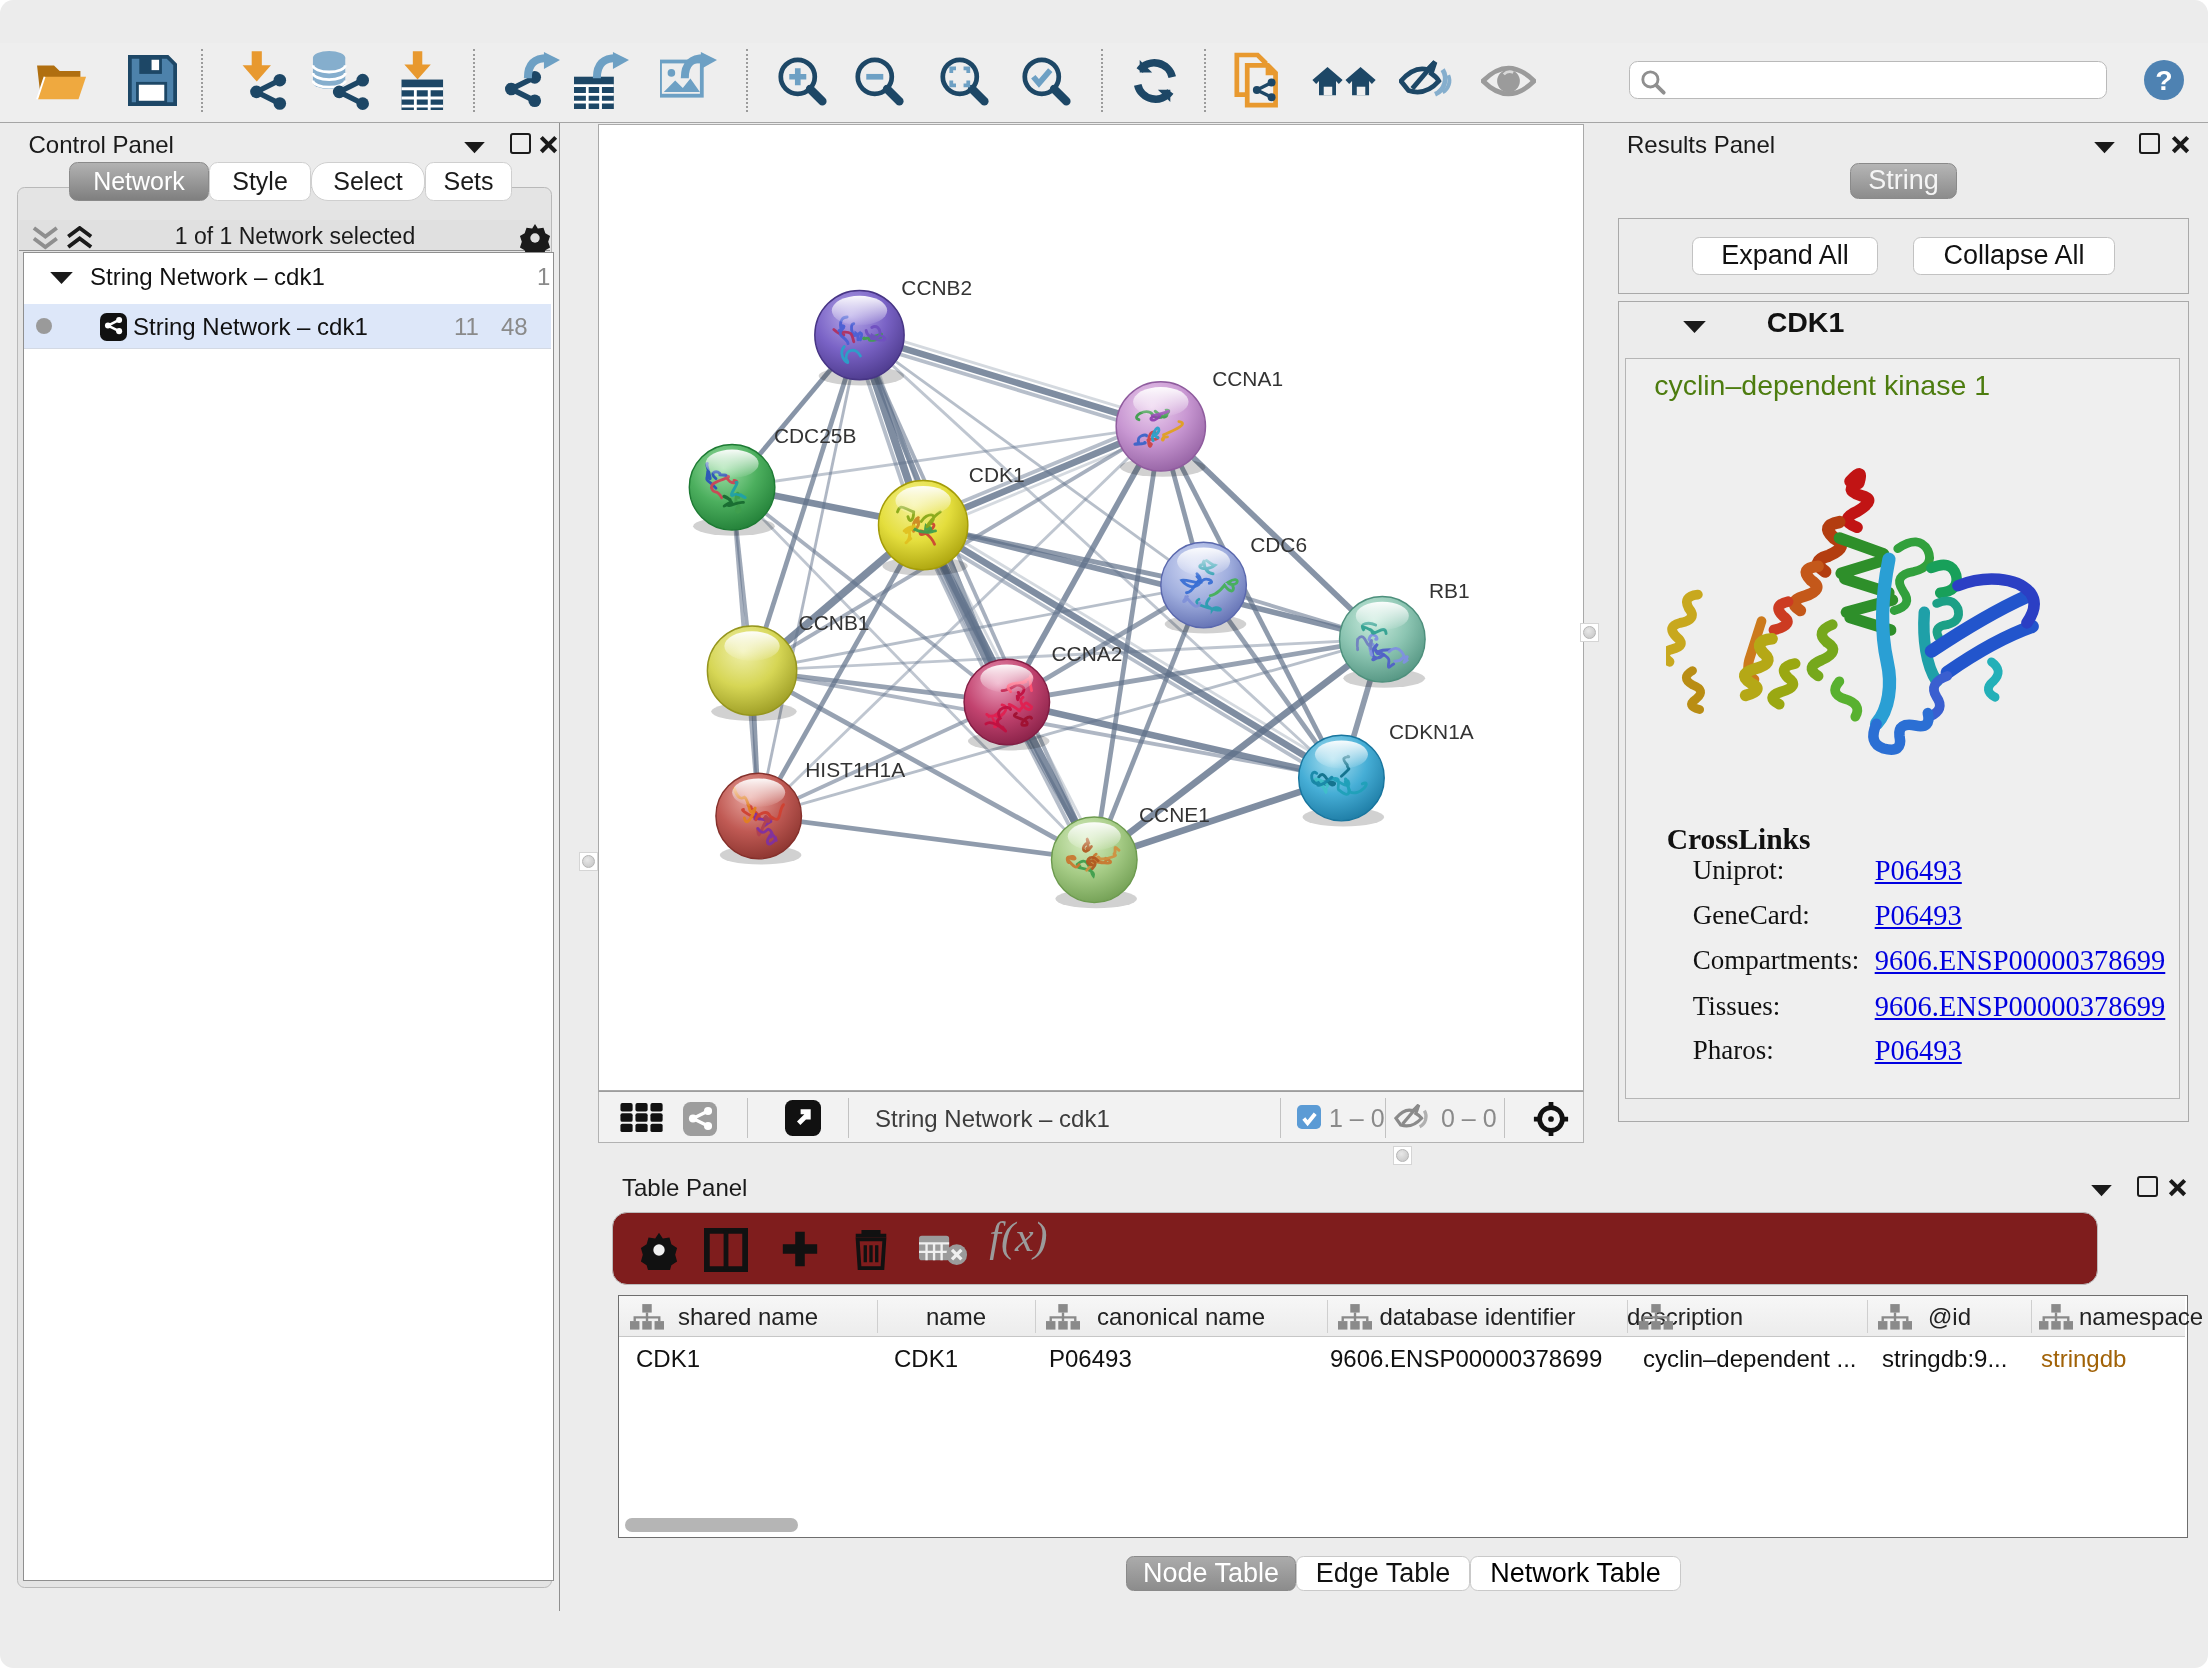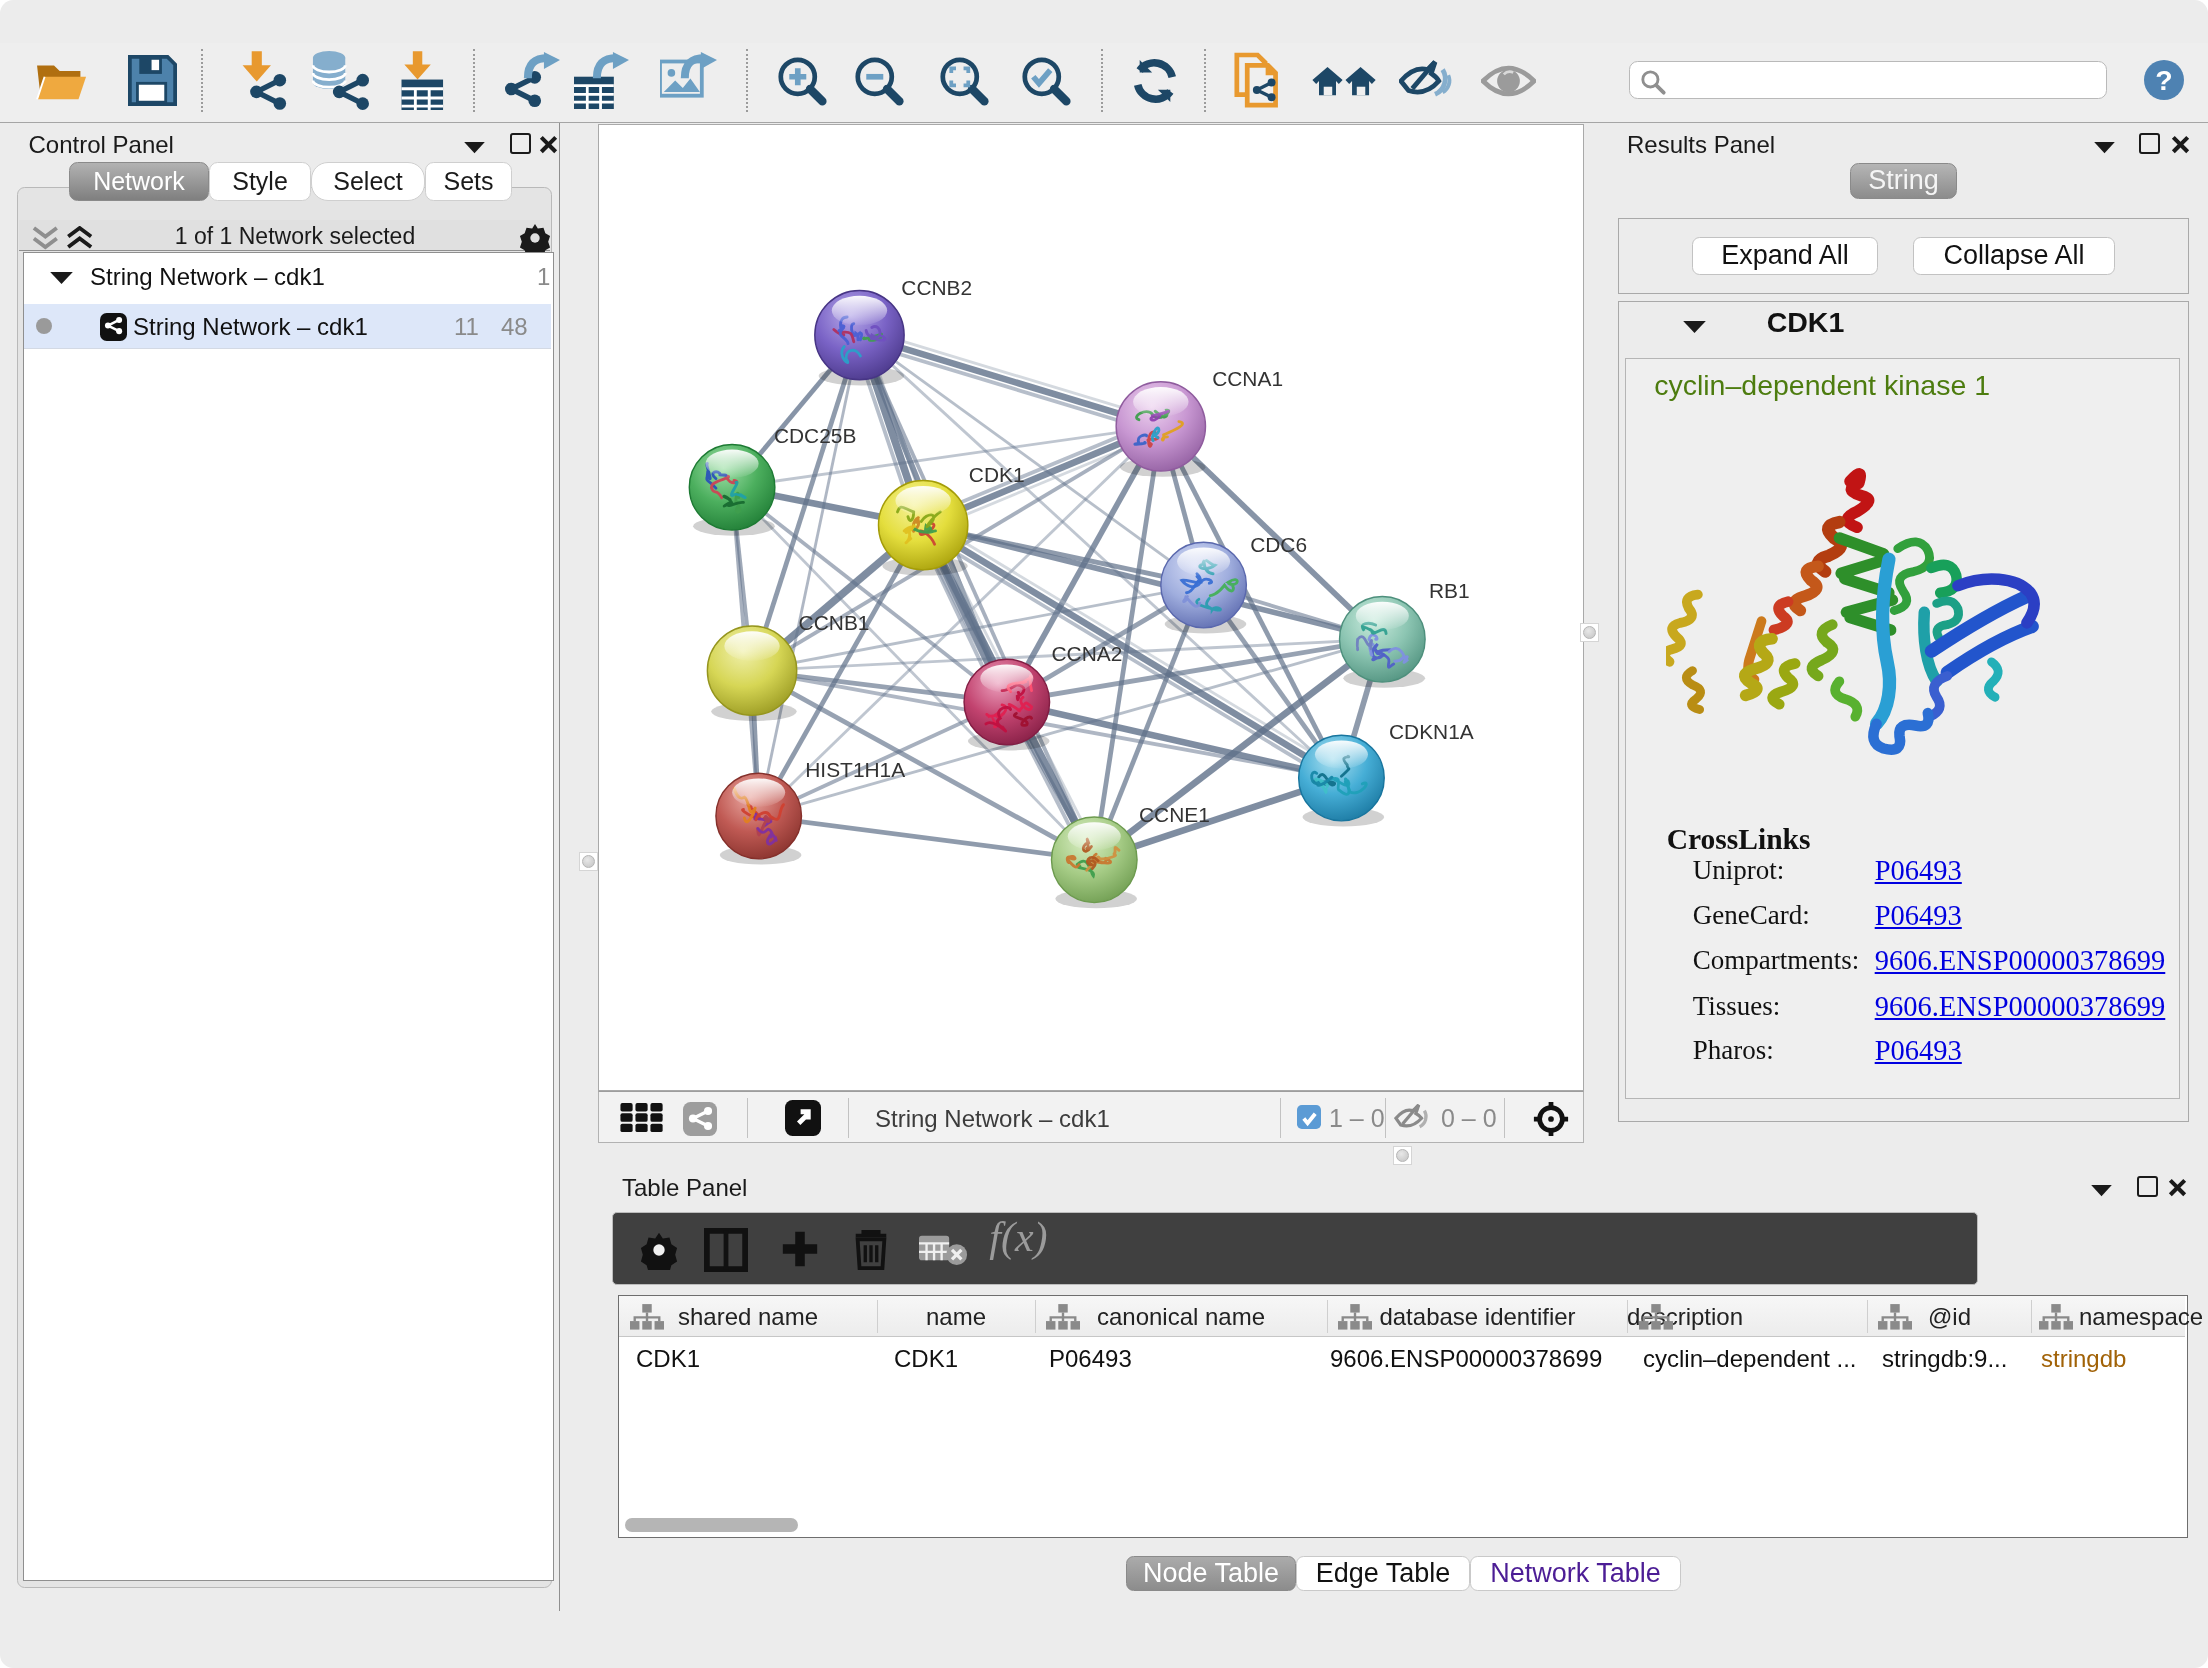--- a/index.html
+++ b/index.html
@@ -595,21 +595,21 @@
     </div>
     <div class="abs" style="left:598px;top:1168px;width:1610px;height:442px;background:#ececec">
       <div class="panel-title abs" style="left:24px;top:5.7px">Table Panel</div>
       <svg style="position:absolute;left:1492px;top:15px" width="23" height="15" viewBox="0 0 24 16">
         <path d="M1 2 h22 l-11 12 z" fill="#1a1a1a"></path>
       </svg>
       <div style="position:absolute;left:1539px;top:7.6px;width:21px;height:21px;border:2.9px solid #1a1a1a;border-radius:2.9px"></div>
       <svg style="position:absolute;left:1568px;top:7.6px" width="23" height="23" viewBox="0 0 24 24">
         <path d="M3 6 L6 3 L12.0 9.0 L18 3 L21 6 L15.0 12.0 L21 18 L18 21 L12.0 15.0 L6 21 L3 18 L9.0 12.0 z" fill="#1a1a1a"></path>
       </svg>
-      <div class="abs" style="left:14.3px;top:44px;width:1366px;height:73px;background:#404040;border:1.9px solid #bcbcbc;border-radius:5px">
+      <div class="abs" style="left:14.3px;top:44px;width:1486px;height:73px;background:#7f1d1d;border:1.9px solid #bcbcbc;border-radius:15px">
         <svg style="position:absolute;left:26px;top:17px" width="40" height="40" viewBox="0 0 42 42">
           <path d="M21 3 l4 6 7 -1 2 7 6 4 -2 7 2 7 -6 4 -2 7 -7 -1 -4 6 -4 -6 -7 1 -2 -7 -6 -4 2 -7 -2 -7 6 -4 2 -7 7 1 z" fill="#111"></path>
           <circle cx="21" cy="21" r="6" fill="#f0f0f0"></circle>
         </svg>
         <svg style="position:absolute;left:91px;top:15px" width="44" height="44" viewBox="0 0 46 46">
           <rect x="3" y="3" width="40" height="40" fill="none" stroke="#111" stroke-width="6"></rect>
           <path d="M23 3 v40" stroke="#111" stroke-width="5"></path>
         </svg>
         <svg style="position:absolute;left:166px;top:15px" width="42" height="42" viewBox="0 0 44 44">
           <path d="M17 4 h10 v13 h13 v10 h-13 v13 h-10 v-13 h-13 v-10 h13 z" fill="#111"></path>
@@ -688,15 +688,15 @@
         <div class="abs" style="left:275px;top:49px;font-size:24px;color:#111">CDK1</div>
         <div class="abs" style="left:430px;top:49px;font-size:24px;color:#111">P06493</div>
         <div class="abs" style="left:711px;top:49px;font-size:24px;color:#111">9606.ENSP00000378699</div>
         <div class="abs" style="left:1024px;top:49px;font-size:24px;color:#111">cyclin–dependent ...</div>
         <div class="abs" style="left:1263px;top:49px;font-size:24px;color:#111">stringdb:9...</div>
         <div class="abs" style="left:1422px;top:49px;font-size:24px;color:#a16207">stringdb</div>
         <div class="abs" style="left:5.7px;top:222px;width:173px;height:14.3px;background:#b5b5b5;border-radius:7.6px"></div>
       </div>
       <div class="abs" style="left:528px;top:388px;width:170px;height:35px;background:linear-gradient(#ababab,#8c8c8c);color:#fff;border:1.9px solid #8a8a8a;border-radius:7.6px;font-size:27px;text-align:center;line-height:32px">Node Table</div>
       <div class="abs" style="left:698px;top:388px;width:174px;height:35px;background:#fff;color:#111;border:1.9px solid #c9c9c9;border-radius:7.6px;font-size:27px;text-align:center;line-height:32px">Edge Table</div>
-      <div class="abs" style="left:872px;top:388px;width:211px;height:35px;background:#fff;color:#4c1d95;border:1.9px solid #c9c9c9;border-radius:7.6px;font-size:27px;text-align:center;line-height:32px">Network Table</div>
+      <div class="abs" style="left:872px;top:388px;width:211px;height:35px;background:#fff;color:#000000;border:1.9px solid #c9c9c9;border-radius:7.6px;font-size:27px;text-align:center;line-height:32px">Network Table</div>
     </div>
   </div>
 
 </body></html>

